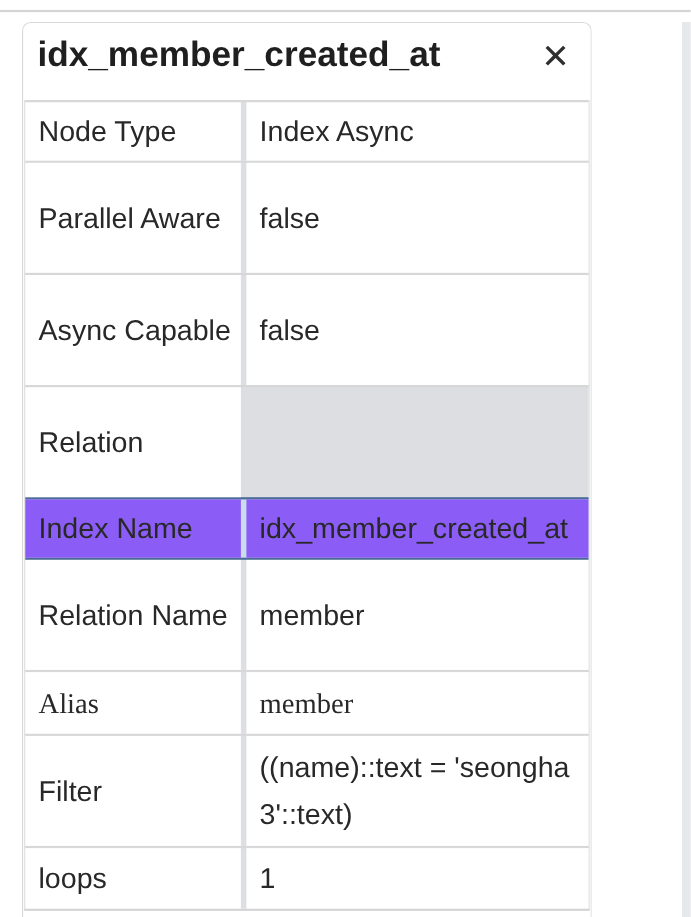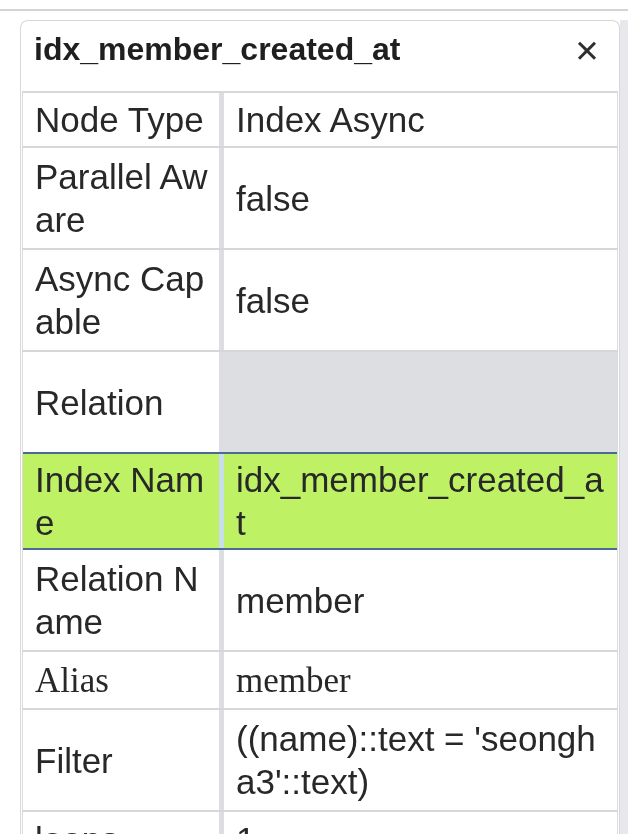--- a/index.html
+++ b/index.html
@@ -18,21 +18,21 @@
   }
   .scroll-strip {
     position: absolute;
     right: 0; top: 20px;
     width: 8px; height: 814px;
     background: #e6e8eb;
   }
   .card {
     position: absolute;
     left: 20px; top: 20px;
-    width: 600px; height: 814px;
+    width: 518px; height: 814px;
     background: #ffffff;
     border: 1px solid #d8d8d8;
     border-bottom: none;
     border-radius: 8px 8px 0 0;
     overflow: hidden;
   }
   .card-header {
     height: 70px;
     display: flex;
     justify-content: space-between;
@@ -68,36 +68,36 @@
     display: grid;
     grid-template-columns: 196px 1fr;
     column-gap: 5px;
     background: #dcdee1;          
     border-top: 2px solid #d7d7d7;
   }
   .pcell {
     background: #ffffff;
     display: flex;
     align-items: center;
-    font-size: 35px;
+    font-size: 26px;
     line-height: 43px;
     color: #282828;
     word-break: break-all;
     padding: 4px 8px 4px 12px;
   }
   .h53  { min-height: 53px; }
   .h55  { min-height: 55px; }
   .h56  { min-height: 56px; font-family: Liberation Serif, serif; }
   .h100 { min-height: 100px; }
   .prow.highlight {
     background: #cadded;
     border-top: 2px solid #4a6c94;
     border-bottom: 2px solid #4a6c94;
   }
-  .prow.highlight .pcell { background: #bef264; }
+  .prow.highlight .pcell { background: #8b5cf6; }
   .prow.after-highlight { border-top: none; }
 </style>
 </head>
 <body>
 
 <div class="top-divider"></div>
 <div class="scroll-strip"></div>
 
 <div class="card">
   <div class="card-header">

